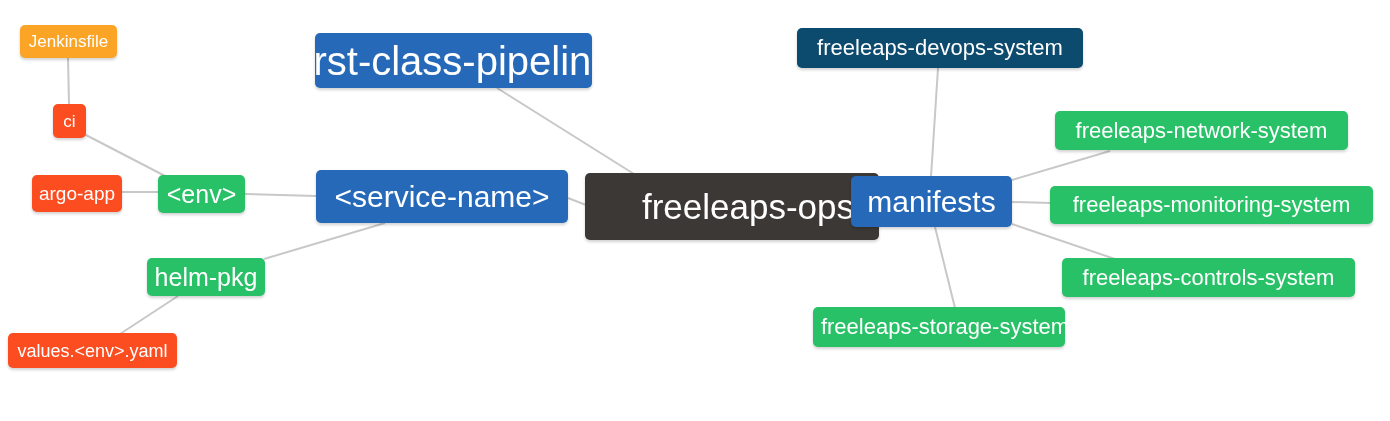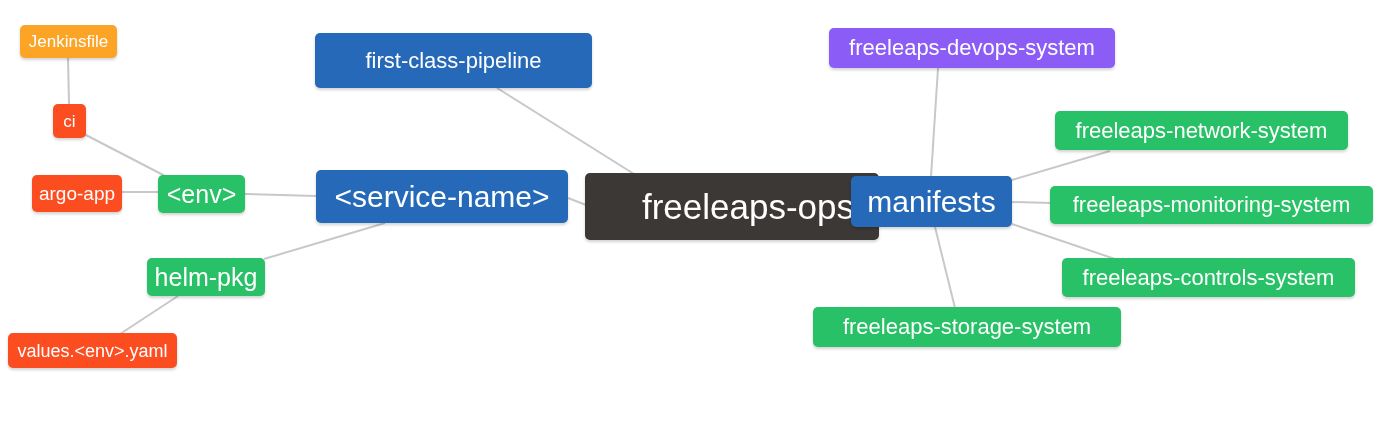--- a/index.html
+++ b/index.html
@@ -21,29 +21,29 @@
     cursor:pointer;
     line-height:1;
   }
   
   #n-jenkinsfile{left:20px;top:25px;width:97px;height:33px;font-size:17px;}
   #n-ci{left:53px;top:104px;width:33px;height:34px;font-size:17px;}
   #n-argo-app{left:32px;top:175px;width:90px;height:37px;font-size:19px;}
   #n-env{left:158px;top:175px;width:87px;height:38px;font-size:25px;}
   #n-helm-pkg{left:147px;top:258px;width:118px;height:38px;font-size:25px;}
   #n-values-env-yaml{left:8px;top:333px;width:169px;height:35px;font-size:18px;}
-  #n-first-class-pipeline{left:315px;top:33px;width:277px;height:55px;font-size:22px;}
+  #n-first-class-pipeline{left:315px;top:33px;width:277px;height:55px;font-size:40px;}
   #n-service-name{left:316px;top:170px;width:252px;height:53px;font-size:30px;}
   #n-freeleaps-ops{left:585px;top:173px;width:262px;height:67px;font-size:35px;padding-left:32px;}
   #n-manifests{left:851px;top:176px;width:161px;height:51px;font-size:30px;}
   #n-devops-system{left:797px;top:28px;width:286px;height:40px;font-size:22px;}
   #n-network-system{left:1055px;top:111px;width:293px;height:39px;font-size:22px;}
   #n-monitoring-system{left:1050px;top:186px;width:323px;height:38px;font-size:22px;}
   #n-controls-system{left:1062px;top:258px;width:293px;height:39px;font-size:22px;}
-  #n-storage-system{left:813px;top:307px;width:308px;height:40px;font-size:22px;}
+  #n-storage-system{left:813px;top:307px;width:240px;height:40px;font-size:22px;padding-left:12px;}
 </style>
 </head>
 <body>
 
 <div id="canvas">
 
   <svg id="edges" width="1390" height="421" viewBox="0 0 1390 421">
     <line class="edge" x1="68" y1="58" x2="69" y2="104" stroke="#c8c8c8"></line>
     <line class="edge" x1="84" y1="134" x2="167" y2="177" stroke="#c8c8c8"></line>
     <line class="edge" x1="122" y1="192" x2="158" y2="192" stroke="#c8c8c8"></line>
@@ -63,19 +63,19 @@
   <div class="node" id="n-jenkinsfile" style="background-color: rgb(251, 164, 38);">Jenkinsfile</div>
   <div class="node" id="n-ci" style="background-color: rgb(251, 77, 32);">ci</div>
   <div class="node" id="n-argo-app" style="background-color: rgb(251, 77, 32);">argo-app</div>
   <div class="node" id="n-env" style="background-color: rgb(41, 193, 103);">&lt;env&gt;</div>
   <div class="node" id="n-helm-pkg" style="background-color: rgb(41, 193, 103);">helm-pkg</div>
   <div class="node" id="n-values-env-yaml" style="background-color: rgb(251, 77, 32);">values.&lt;env&gt;.yaml</div>
   <div class="node" id="n-first-class-pipeline" style="background-color: rgb(37, 105, 184);">first-class-pipeline</div>
   <div class="node" id="n-service-name" style="background-color: rgb(37, 105, 184);">&lt;service-name&gt;</div>
   <div class="node" id="n-freeleaps-ops" style="background-color: rgb(60, 56, 53);">freeleaps-ops</div>
   <div class="node" id="n-manifests" style="background-color: rgb(37, 105, 184);">manifests</div>
-  <div class="node" id="n-devops-system" style="background-color: #8b5cf6; margin-left: 32px;">freeleaps-devops-system</div>
+  <div class="node" id="n-devops-system" style="background-color: #0c4a6e;">freeleaps-devops-system</div>
   <div class="node" id="n-network-system" style="background-color: rgb(41, 193, 103);">freeleaps-network-system</div>
   <div class="node" id="n-monitoring-system" style="background-color: rgb(41, 193, 103); text-align: center;">freeleaps-monitoring-system</div>
   <div class="node" id="n-controls-system" style="background-color: rgb(41, 193, 103);">freeleaps-controls-system</div>
   <div class="node" id="n-storage-system" style="background-color: rgb(41, 193, 103);">freeleaps-storage-system</div>
 
 </div>
 
 </body></html>

